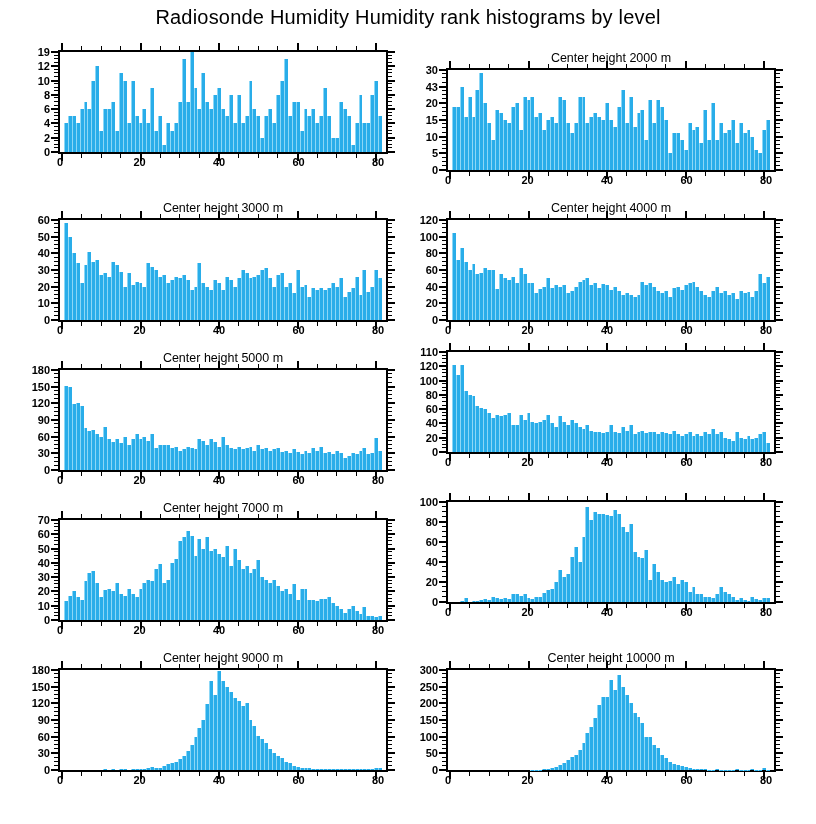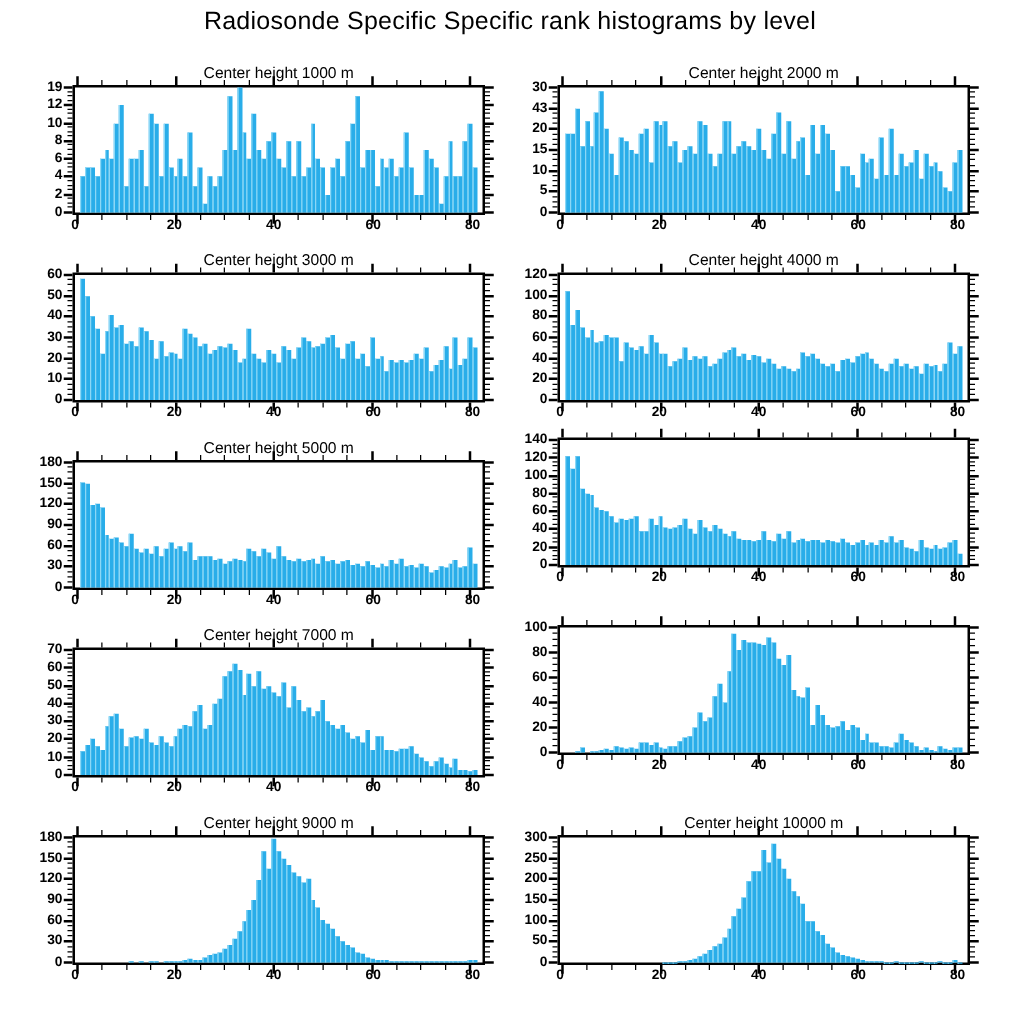--- a/index.html
+++ b/index.html
@@ -32,24 +32,23 @@
   }
   .xlabels{position:relative;width:330px;height:18px;}
   .xlabel{
     position:absolute;top:3px;transform:translateX(-50%);
     font-size:11px;font-weight:bold;line-height:1;
   }
 </style>
 </head>
 <body>
 
-<div class="main-title">Radiosonde Specific Specific rank histograms by level</div>
+<div class="main-title">Radiosonde Humidity Humidity rank histograms by level</div>
 <div class="charts-grid">
     <div class="panel col-left" style="left: 0px; top: 0px;">
-      <div class="panel-title">Center height 1000 m</div>
       <div class="plot">
         <div class="bars">
           <div class="bar" style="left: 1.20482%; width: 1.20482%; height: 28.5714%; background: rgb(41, 173, 233); border-left: 1px solid rgb(139, 215, 246);"></div>
           <div class="bar" style="left: 2.40964%; width: 1.20482%; height: 35.7143%; background: rgb(41, 173, 233); border-left: 1px solid rgb(139, 215, 246);"></div>
           <div class="bar" style="left: 3.61446%; width: 1.20482%; height: 35.7143%; background: rgb(41, 173, 233); border-left: 1px solid rgb(139, 215, 246);"></div>
           <div class="bar" style="left: 4.81928%; width: 1.20482%; height: 28.5714%; background: rgb(41, 173, 233); border-left: 1px solid rgb(139, 215, 246);"></div>
           <div class="bar" style="left: 6.0241%; width: 1.20482%; height: 42.8571%; background: rgb(41, 173, 233); border-left: 1px solid rgb(139, 215, 246);"></div>
           <div class="bar" style="left: 7.22892%; width: 1.20482%; height: 50%; background: rgb(41, 173, 233); border-left: 1px solid rgb(139, 215, 246);"></div>
           <div class="bar" style="left: 8.43373%; width: 1.20482%; height: 42.8571%; background: rgb(41, 173, 233); border-left: 1px solid rgb(139, 215, 246);"></div>
           <div class="bar" style="left: 9.63855%; width: 1.20482%; height: 71.4286%; background: rgb(41, 173, 233); border-left: 1px solid rgb(139, 215, 246);"></div>
@@ -1081,21 +1080,21 @@
         <div class="tick" style="right: -9px; bottom: calc(57.1429% - 1px); width: 7px; height: 2px;"></div>
         <div class="ylabel" style="bottom: 57.1429%;">80</div>
         <div class="tick" style="left: -9px; bottom: calc(71.4286% - 1px); width: 7px; height: 2px;"></div>
         <div class="tick" style="right: -9px; bottom: calc(71.4286% - 1px); width: 7px; height: 2px;"></div>
         <div class="ylabel" style="bottom: 71.4286%;">100</div>
         <div class="tick" style="left: -9px; bottom: calc(85.7143% - 1px); width: 7px; height: 2px;"></div>
         <div class="tick" style="right: -9px; bottom: calc(85.7143% - 1px); width: 7px; height: 2px;"></div>
         <div class="ylabel" style="bottom: 85.7143%;">120</div>
         <div class="tick" style="left: -9px; bottom: calc(100% - 1px); width: 7px; height: 2px;"></div>
         <div class="tick" style="right: -9px; bottom: calc(100% - 1px); width: 7px; height: 2px;"></div>
-        <div class="ylabel" style="bottom: 100%;">140</div>
+        <div class="ylabel" style="bottom: 100%;">110</div>
         <div class="tick" style="left: -6px; bottom: 3.57143%; width: 4px; height: 1px;"></div>
         <div class="tick" style="right: -6px; bottom: 3.57143%; width: 4px; height: 1px;"></div>
         <div class="tick" style="left: -6px; bottom: 7.14286%; width: 4px; height: 1px;"></div>
         <div class="tick" style="right: -6px; bottom: 7.14286%; width: 4px; height: 1px;"></div>
         <div class="tick" style="left: -6px; bottom: 10.7143%; width: 4px; height: 1px;"></div>
         <div class="tick" style="right: -6px; bottom: 10.7143%; width: 4px; height: 1px;"></div>
         <div class="tick" style="left: -6px; bottom: 17.8571%; width: 4px; height: 1px;"></div>
         <div class="tick" style="right: -6px; bottom: 17.8571%; width: 4px; height: 1px;"></div>
         <div class="tick" style="left: -6px; bottom: 21.4286%; width: 4px; height: 1px;"></div>
         <div class="tick" style="right: -6px; bottom: 21.4286%; width: 4px; height: 1px;"></div>

